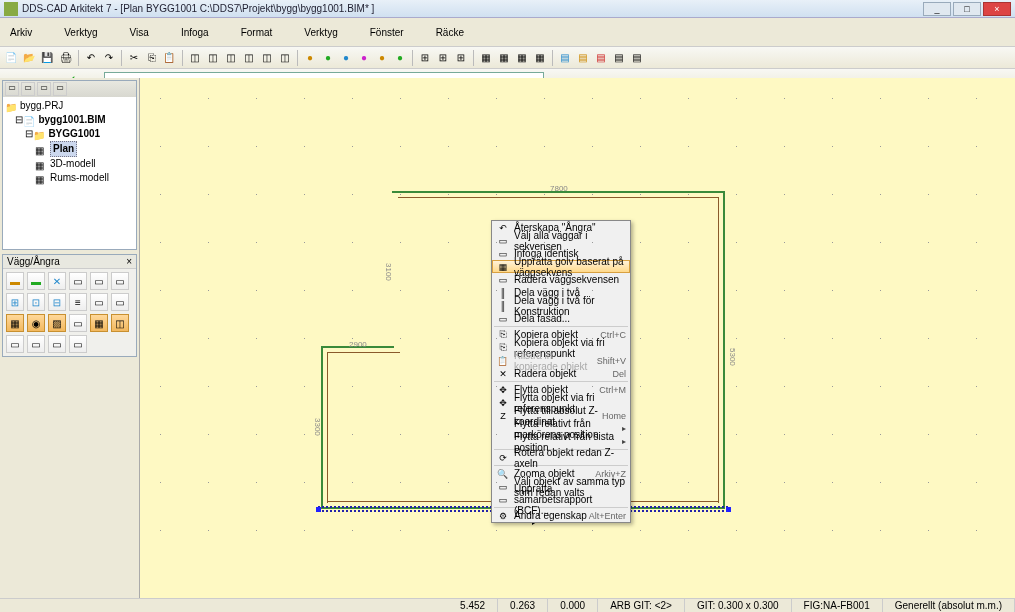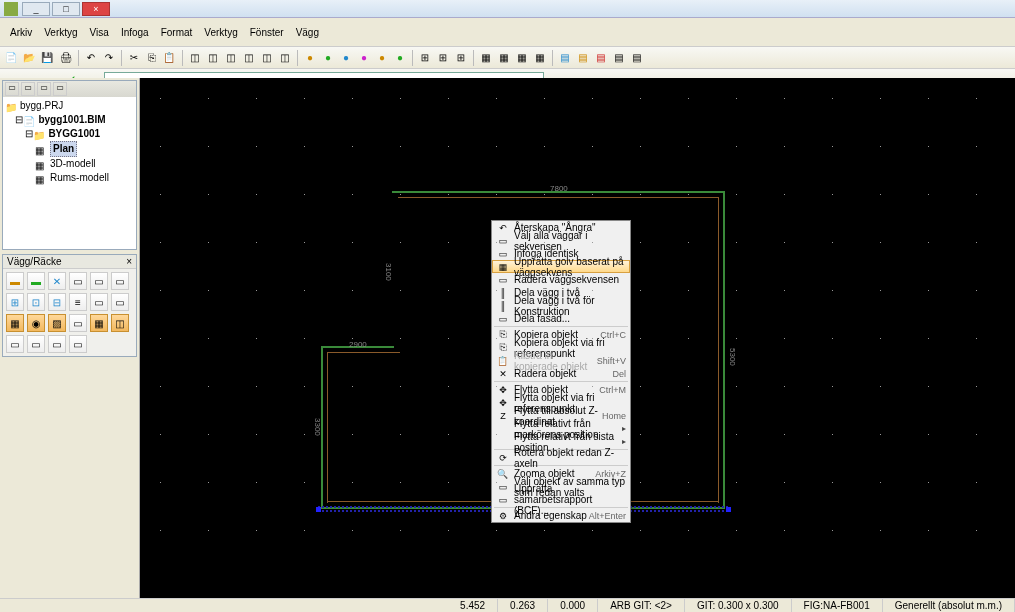--- a/index.html
+++ b/index.html
@@ -5,21 +5,21 @@
 * { box-sizing: border-box; margin: 0; padding: 0; font-family: Tahoma, sans-serif; font-size: 10px; }
 body { background: #fff; width: 1015px; height: 612px; overflow: hidden; position: relative; }
 
 .titlebar { height: 18px; background: linear-gradient(#e8f0f8,#d0e0f0); display: flex; align-items: center; padding: 0 4px; border-bottom: 1px solid #aac; }
 .titlebar .app-icon { width: 14px; height: 14px; background: #8a4; margin-right: 4px; }
 .titlebar .title { flex: 1; color: #223; }
 .win-controls { display: flex; gap: 2px; }
 .win-btn { width: 28px; height: 14px; background: #e0e8f0; border: 1px solid #9ab; font-size: 9px; text-align: center; line-height: 12px; }
 .win-btn.close { background: #d44; color: #fff; border-color: #a33; }
 
-.menubar { height: 29px; background: #ece9d8; display: flex; align-items: center; padding: 12px 4px; border-bottom: 1px solid #ccc; }
+.menubar { height: 29px; background: #ece9d8; display: flex; align-items: center; padding: 12px 4px; border-bottom: 1px solid #ccc; gap: 20px; }
 .menubar .menu-item { padding: 1px 6px; cursor: default; }
 
 .toolbar1, .toolbar2 { height: 22px; background: linear-gradient(#f8f8f4,#ece9d8); display: flex; align-items: center; padding: 0 4px; border-bottom: 1px solid #ccc; gap: 2px; }
 .tb-btn { width: 16px; height: 16px; border: 1px solid transparent; display: flex; align-items: center; justify-content: center; font-size: 10px; }
 .tb-sep { width: 1px; height: 16px; background: #bbb; margin: 0 2px; }
 .dropdown-field { width: 440px; height: 16px; border: 1px solid #7a9; background: #fff; }
 .check { color: #2a2; font-weight: bold; }
 
 .main-area { position: absolute; top: 78px; left: 0; right: 0; bottom: 14px; display: flex; }
 
@@ -35,21 +35,21 @@
 .tree-icon { width: 12px; height: 10px; margin-right: 3px; display: inline-block; }
 .tree-item .sel { background: #ccd8ee; border: 1px dotted #778; padding: 0 2px; }
 .tree-item .bold { font-weight: bold; }
 
 .tool-panel { margin: 2px; border: 1px solid #9ab; background: #f0f0ec; }
 .tool-panel-title { background: #e8e8e0; padding: 1px 4px; border-bottom: 1px solid #ccc; display: flex; justify-content: space-between; }
 .tool-grid { display: flex; flex-wrap: wrap; padding: 3px; gap: 3px; }
 .tool-btn { width: 18px; height: 18px; border: 1px solid #ccc; background: linear-gradient(#fff,#eee); display: flex; align-items: center; justify-content: center; font-size: 10px; }
 .tool-btn.active { background: linear-gradient(#ffd89a,#f2b85e); border-color: #c89030; }
 
-.canvas { flex: 1; background: #000000; position: relative; overflow: hidden; }
+.canvas { flex: 1; background: #fef9c3; position: relative; overflow: hidden; }
 .grid-dot { position: absolute; width: 1px; height: 1px; background: #999; }
 
 .shape-outer { position: absolute; border: 2px solid #3a8a3a; }
 .shape-inner { position: absolute; border: 1px solid #8a5a2a; }
 .dim-label { position: absolute; font-size: 8px; color: #888; }
 .selection { position: absolute; border: 2px dotted #22a; }
 .sel-handle { position: absolute; width: 5px; height: 5px; background: #22f; }
 
 .context-menu { position: absolute; background: #f0f0f0; border: 1px solid #888; box-shadow: 2px 2px 4px rgba(0,0,0,.3); width: 140px; font-size: 10px; }
 .ctx-item { display: flex; align-items: center; padding: 2px 4px; height: 13px; }
@@ -65,36 +65,37 @@
 .sb-cell { padding: 0 12px; border-right: 1px solid #ccc; height: 100%; display: flex; align-items: center; }
 .sb-spacer { flex: 1; }
 
 svg.arrow { position: absolute; }
 </style>
 </head>
 <body>
 
 <div class="titlebar">
   <div class="app-icon"></div>
+  <div class="title">DDS-CAD Arkitekt 7 - [Plan  BYGG1001  C:\DDS7\Projekt\bygg\bygg1001.BIM* ]</div>
   <div class="win-controls">
     <div class="win-btn">_</div>
     <div class="win-btn">□</div>
     <div class="win-btn close">×</div>
   </div>
 </div>
 
 <div class="menubar">
   <div class="menu-item">Arkiv</div>
   <div class="menu-item">Verktyg</div>
   <div class="menu-item">Visa</div>
   <div class="menu-item">Infoga</div>
   <div class="menu-item">Format</div>
   <div class="menu-item">Verktyg</div>
   <div class="menu-item">Fönster</div>
-  <div class="menu-item">Vägg</div>
+  <div class="menu-item">Räcke</div>
 </div>
 
 <div class="toolbar1">
   <div class="tb-btn">📄</div>
   <div class="tb-btn">📂</div>
   <div class="tb-btn">💾</div>
   <div class="tb-btn">🖨</div>
   <div class="tb-sep"></div>
   <div class="tb-btn">↶</div>
   <div class="tb-btn">↷</div>
@@ -177,21 +178,21 @@
           </div>
         <div class="tree-item lvl3">
             <span class="tree-icon">▦</span>
             <span>Rums-modell</span>
           </div>
       </div>
     </div>
 
     <div class="tool-panel">
       <div class="tool-panel-title">
-        <span>Vägg/Räcke</span>
+        <span>Vägg/Ångra</span>
         <span>×</span>
       </div>
       <div class="tool-grid">
         <div class="tool-btn" style="color:#c80">▬</div>
         <div class="tool-btn" style="color:#2a2">▬</div>
         <div class="tool-btn" style="color:#28c">✕</div>
         <div class="tool-btn">▭</div>
         <div class="tool-btn">▭</div>
         <div class="tool-btn">▭</div>
         <div class="tool-btn" style="color:#28c">⊞</div>

